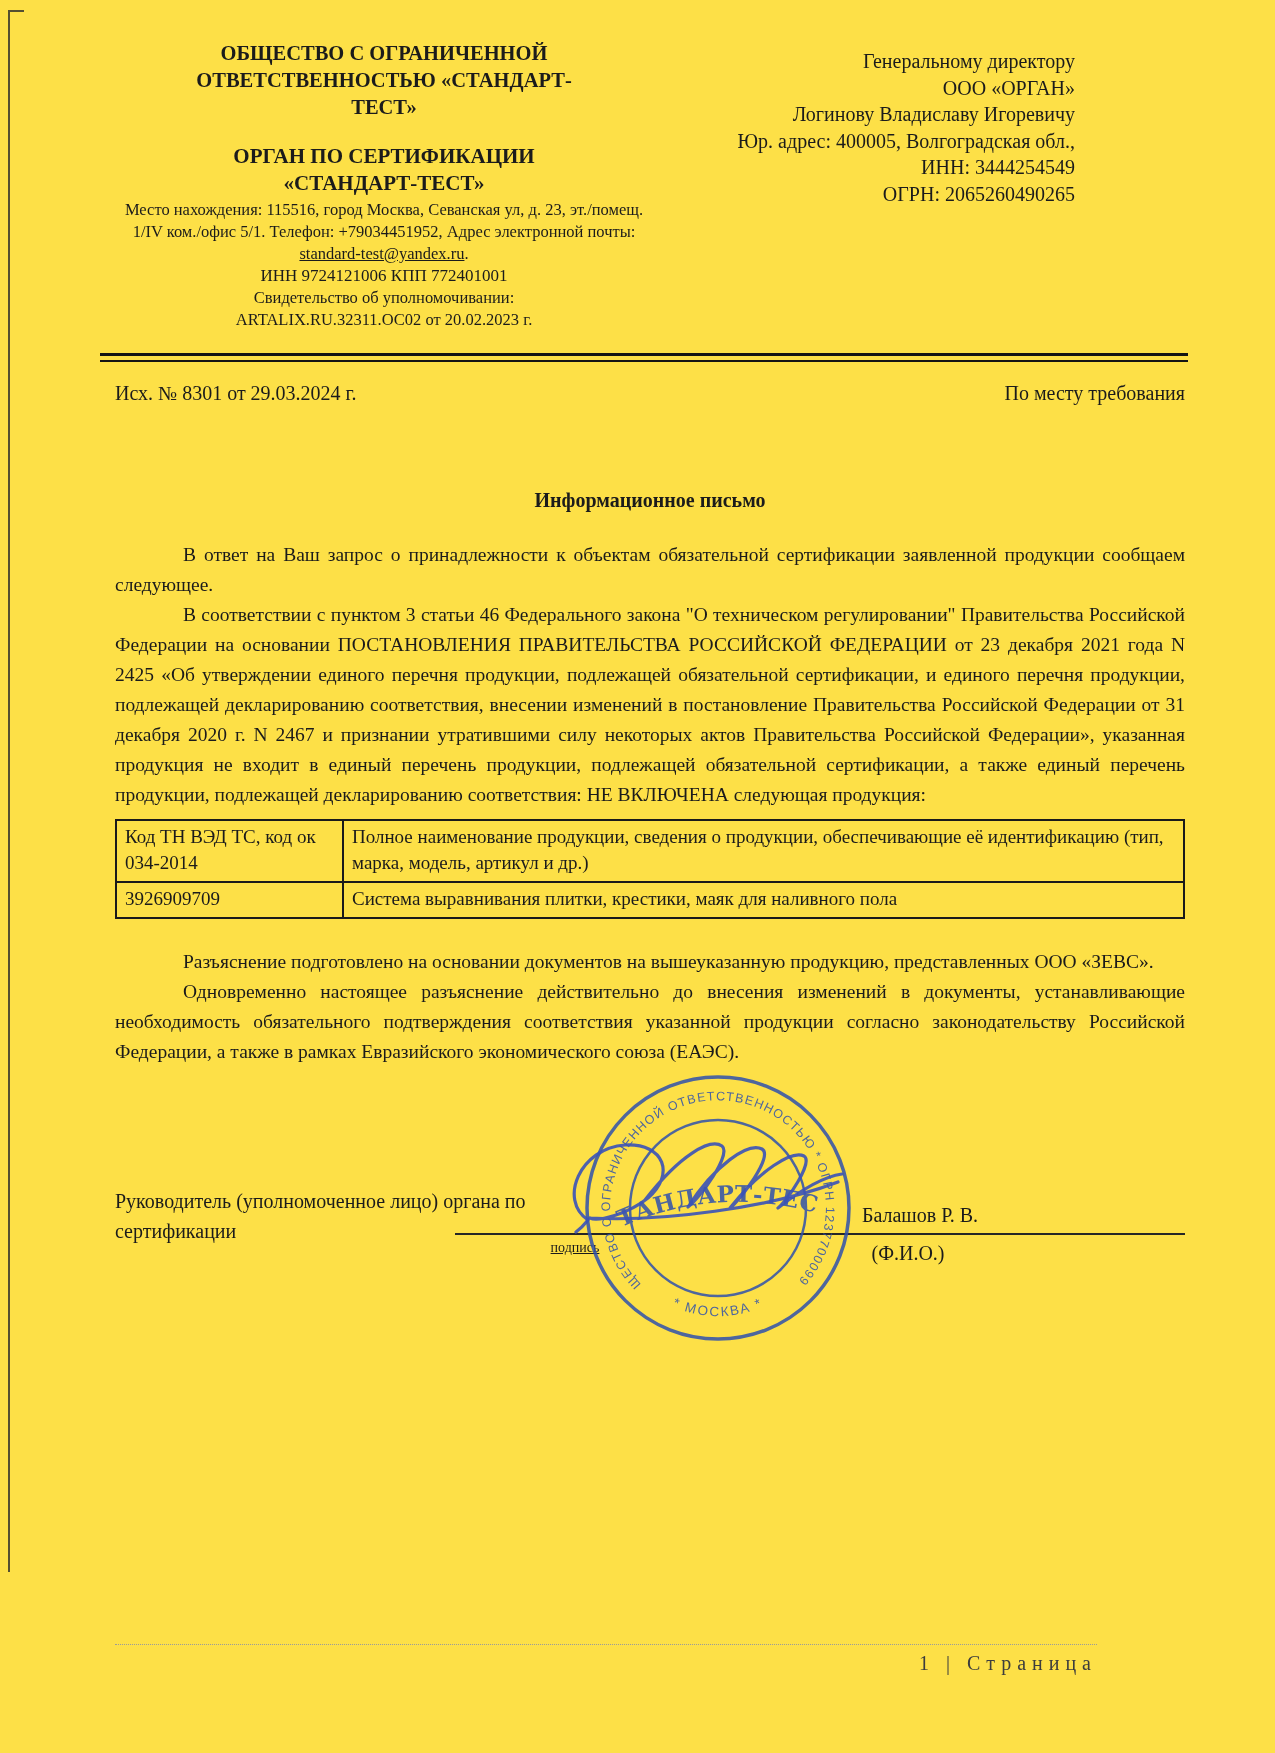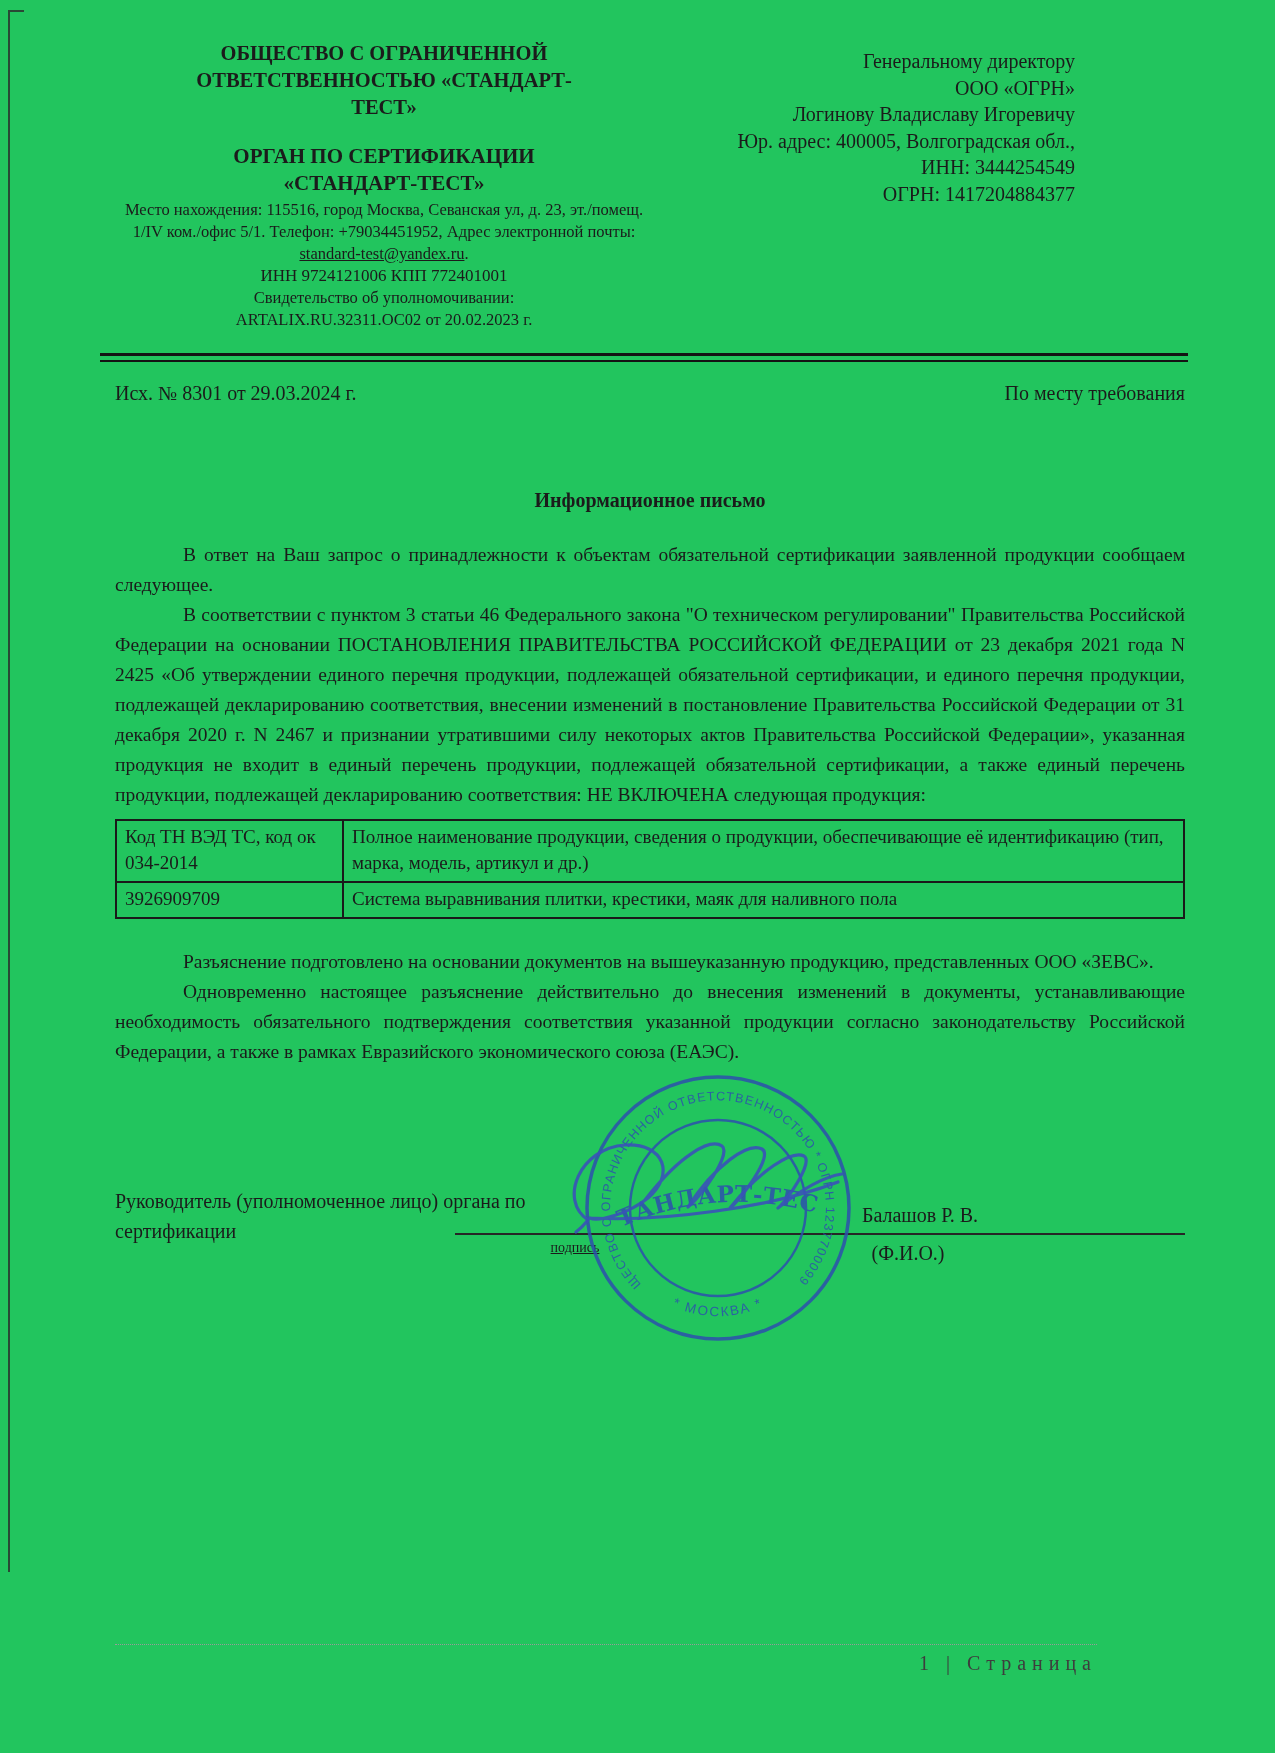--- a/index.html
+++ b/index.html
@@ -1,19 +1,19 @@
 <!DOCTYPE html>
 <html lang="ru"><head>
 <meta charset="utf-8">
 <style>
   html,body{margin:0;padding:0;background:#ffffff;}
   .page{
     position:relative;
     width:1275px;height:1753px;
-    background:#22c55e;
+    background:#fde047;
     font-family:"Liberation Serif","DejaVu Serif",serif;
     color:#1b1b1b;
     overflow:hidden;
   }
   
   .scan-edge{
     position:absolute;left:8px;top:10px;width:14px;height:1560px;
     border-left:2px solid #2b2b2b;border-top:2px solid #2b2b2b;
     opacity:.8;
   }
@@ -114,25 +114,25 @@
     <div class="company">ОБЩЕСТВО С ОГРАНИЧЕННОЙ ОТВЕТСТВЕННОСТЬЮ «СТАНДАРТ-ТЕСТ»</div>
     <div class="org">ОРГАН ПО СЕРТИФИКАЦИИ «СТАНДАРТ-ТЕСТ»</div>
     <div class="addr"><span>Место нахождения: 115516, город Москва, Севанская ул, д. 23, эт./помещ. 1/IV ком./офис 5/1.  Телефон: +79034451952, Адрес электронной почты: </span><span class="email">standard-test@yandex.ru</span><span>.</span></div>
     <div class="inn">ИНН 9724121006 КПП 772401001</div>
     <div class="attest">Свидетельство об уполномочивании:</div>
     <div class="attest">ARTALIX.RU.32311.ОС02 от 20.02.2023 г.</div>
   </div>
 
   <div class="lh-right">
     <div>Генеральному директору</div>
-    <div>ООО «ОГРН»</div>
+    <div>ООО «ОРГАН»</div>
     <div>Логинову Владиславу Игоревичу</div>
     <div>Юр. адрес: 400005, Волгоградская обл.,</div>
     <div>ИНН: 3444254549</div>
-    <div>ОГРН: 1417204884377</div>
+    <div>ОГРН: 2065260490265</div>
   </div>
 
   <div class="rule"></div>
 
   <div class="refrow">
     <span>Исх. № 8301 от 29.03.2024 г.</span>
     <span>По месту требования</span>
   </div>
 
   <div class="title">Информационное письмо</div>

